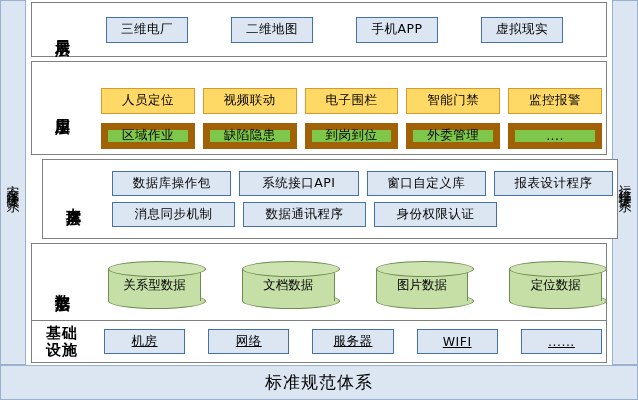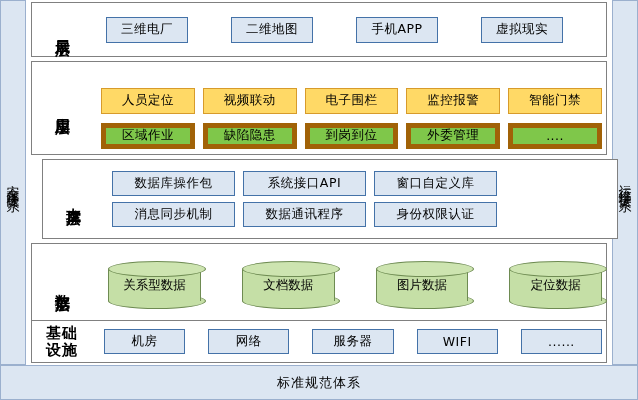--- a/index.html
+++ b/index.html
@@ -47,21 +47,21 @@
     left: 0px;
     top: 365px;
     width: 638px;
     height: 35px;
     background: #DCE6F2;
     border: 1px solid #9BB0CE;
     box-sizing: border-box;
     display: flex;
     align-items: center;
     justify-content: center;
-    font-size: 13px;
+    font-size: 17px;
     color: #000000;
     letter-spacing: 1px;
   }
 
   
   .layer {
     position: absolute;
     left: 31px;
     width: 576px;
     background: #ffffff;
@@ -124,42 +124,42 @@
   .node-blue {
     background: #DCE6F2;
     border: 1px solid #4472A8;
   }
   .node-yellow {
     background: #FFD966;
     border: 1px solid #D79B2B;
   }
   .node-green {
     background: #7FC74A;
-    border: 5px solid #a16207;
+    border: 7px solid #a16207;
   }
 
   
   #layer-presentation { top: 2px;   height: 55px; }
   #layer-application  { top: 61px;  height: 94px; }
   #layer-support      { top: 159px; height: 80px; margin-left: 11px; }
   #layer-data         { top: 243px; height: 84px; }
   #layer-infra        { top: 320px; height: 43px; }
 
   #layer-presentation .node { width: 82px; height: 26px; }
   #layer-presentation .row  { gap: 43px; padding-left: 14px; }
 
   #layer-application .row   { gap: 8px; padding-left: 9px; }
   #layer-application .row.r1 { margin-bottom: 9px; margin-top: 20px; }
   #layer-application .node  { width: 94px; height: 26px; }
 
   #layer-support .row       { gap: 8px; padding-left: 9px; }
   #layer-support .row.r1    { margin-bottom: 6px; }
   #layer-support .node      { width: 123px; height: 25px; }
 
-  #layer-infra .row         { gap: 23px; padding-left: 12px; }
+  #layer-infra .row         { gap: 23px; padding-left: 12px; text-decoration: underline; }
   #layer-infra .node        { width: 90px; height: 25px; }
 
   
   #layer-data .row { gap: 41px; padding-left: 16px; }
   .cylinder {
     position: relative;
     width: 98px;
     height: 48px;
   }
   .cyl-body {
@@ -230,42 +230,43 @@
 
   <div id="layer-application" class="layer">
     <div class="layer-label">
       <span class="lbl-v">应用层</span>
     </div>
     <div class="layer-body">
       <div class="row r1">
         <div class="node node-yellow">人员定位</div>
         <div class="node node-yellow">视频联动</div>
         <div class="node node-yellow">电子围栏</div>
+        <div class="node node-yellow">智能门禁</div>
         <div class="node node-yellow">监控报警</div>
-        <div class="node node-yellow">智能门禁</div>
       </div>
       <div class="row r2">
         <div class="node node-green">区域作业</div>
         <div class="node node-green">缺陷隐患</div>
         <div class="node node-green">到岗到位</div>
         <div class="node node-green">外委管理</div>
         <div class="node node-green">....</div>
       </div>
     </div>
   </div>
 
   <div id="layer-support" class="layer">
     <div class="layer-label">
       <span class="lbl-v">支撑层</span>
     </div>
     <div class="layer-body">
       <div class="row r1">
         <div class="node node-blue">数据库操作包</div>
         <div class="node node-blue">系统接口API</div>
         <div class="node node-blue">窗口自定义库</div>
+        <div class="node node-blue">报表设计程序</div>
       </div>
       <div class="row r2">
         <div class="node node-blue">消息同步机制</div>
         <div class="node node-blue">数据通讯程序</div>
         <div class="node node-blue">身份权限认证</div>
       </div>
     </div>
   </div>
 
   <div id="layer-data" class="layer">

